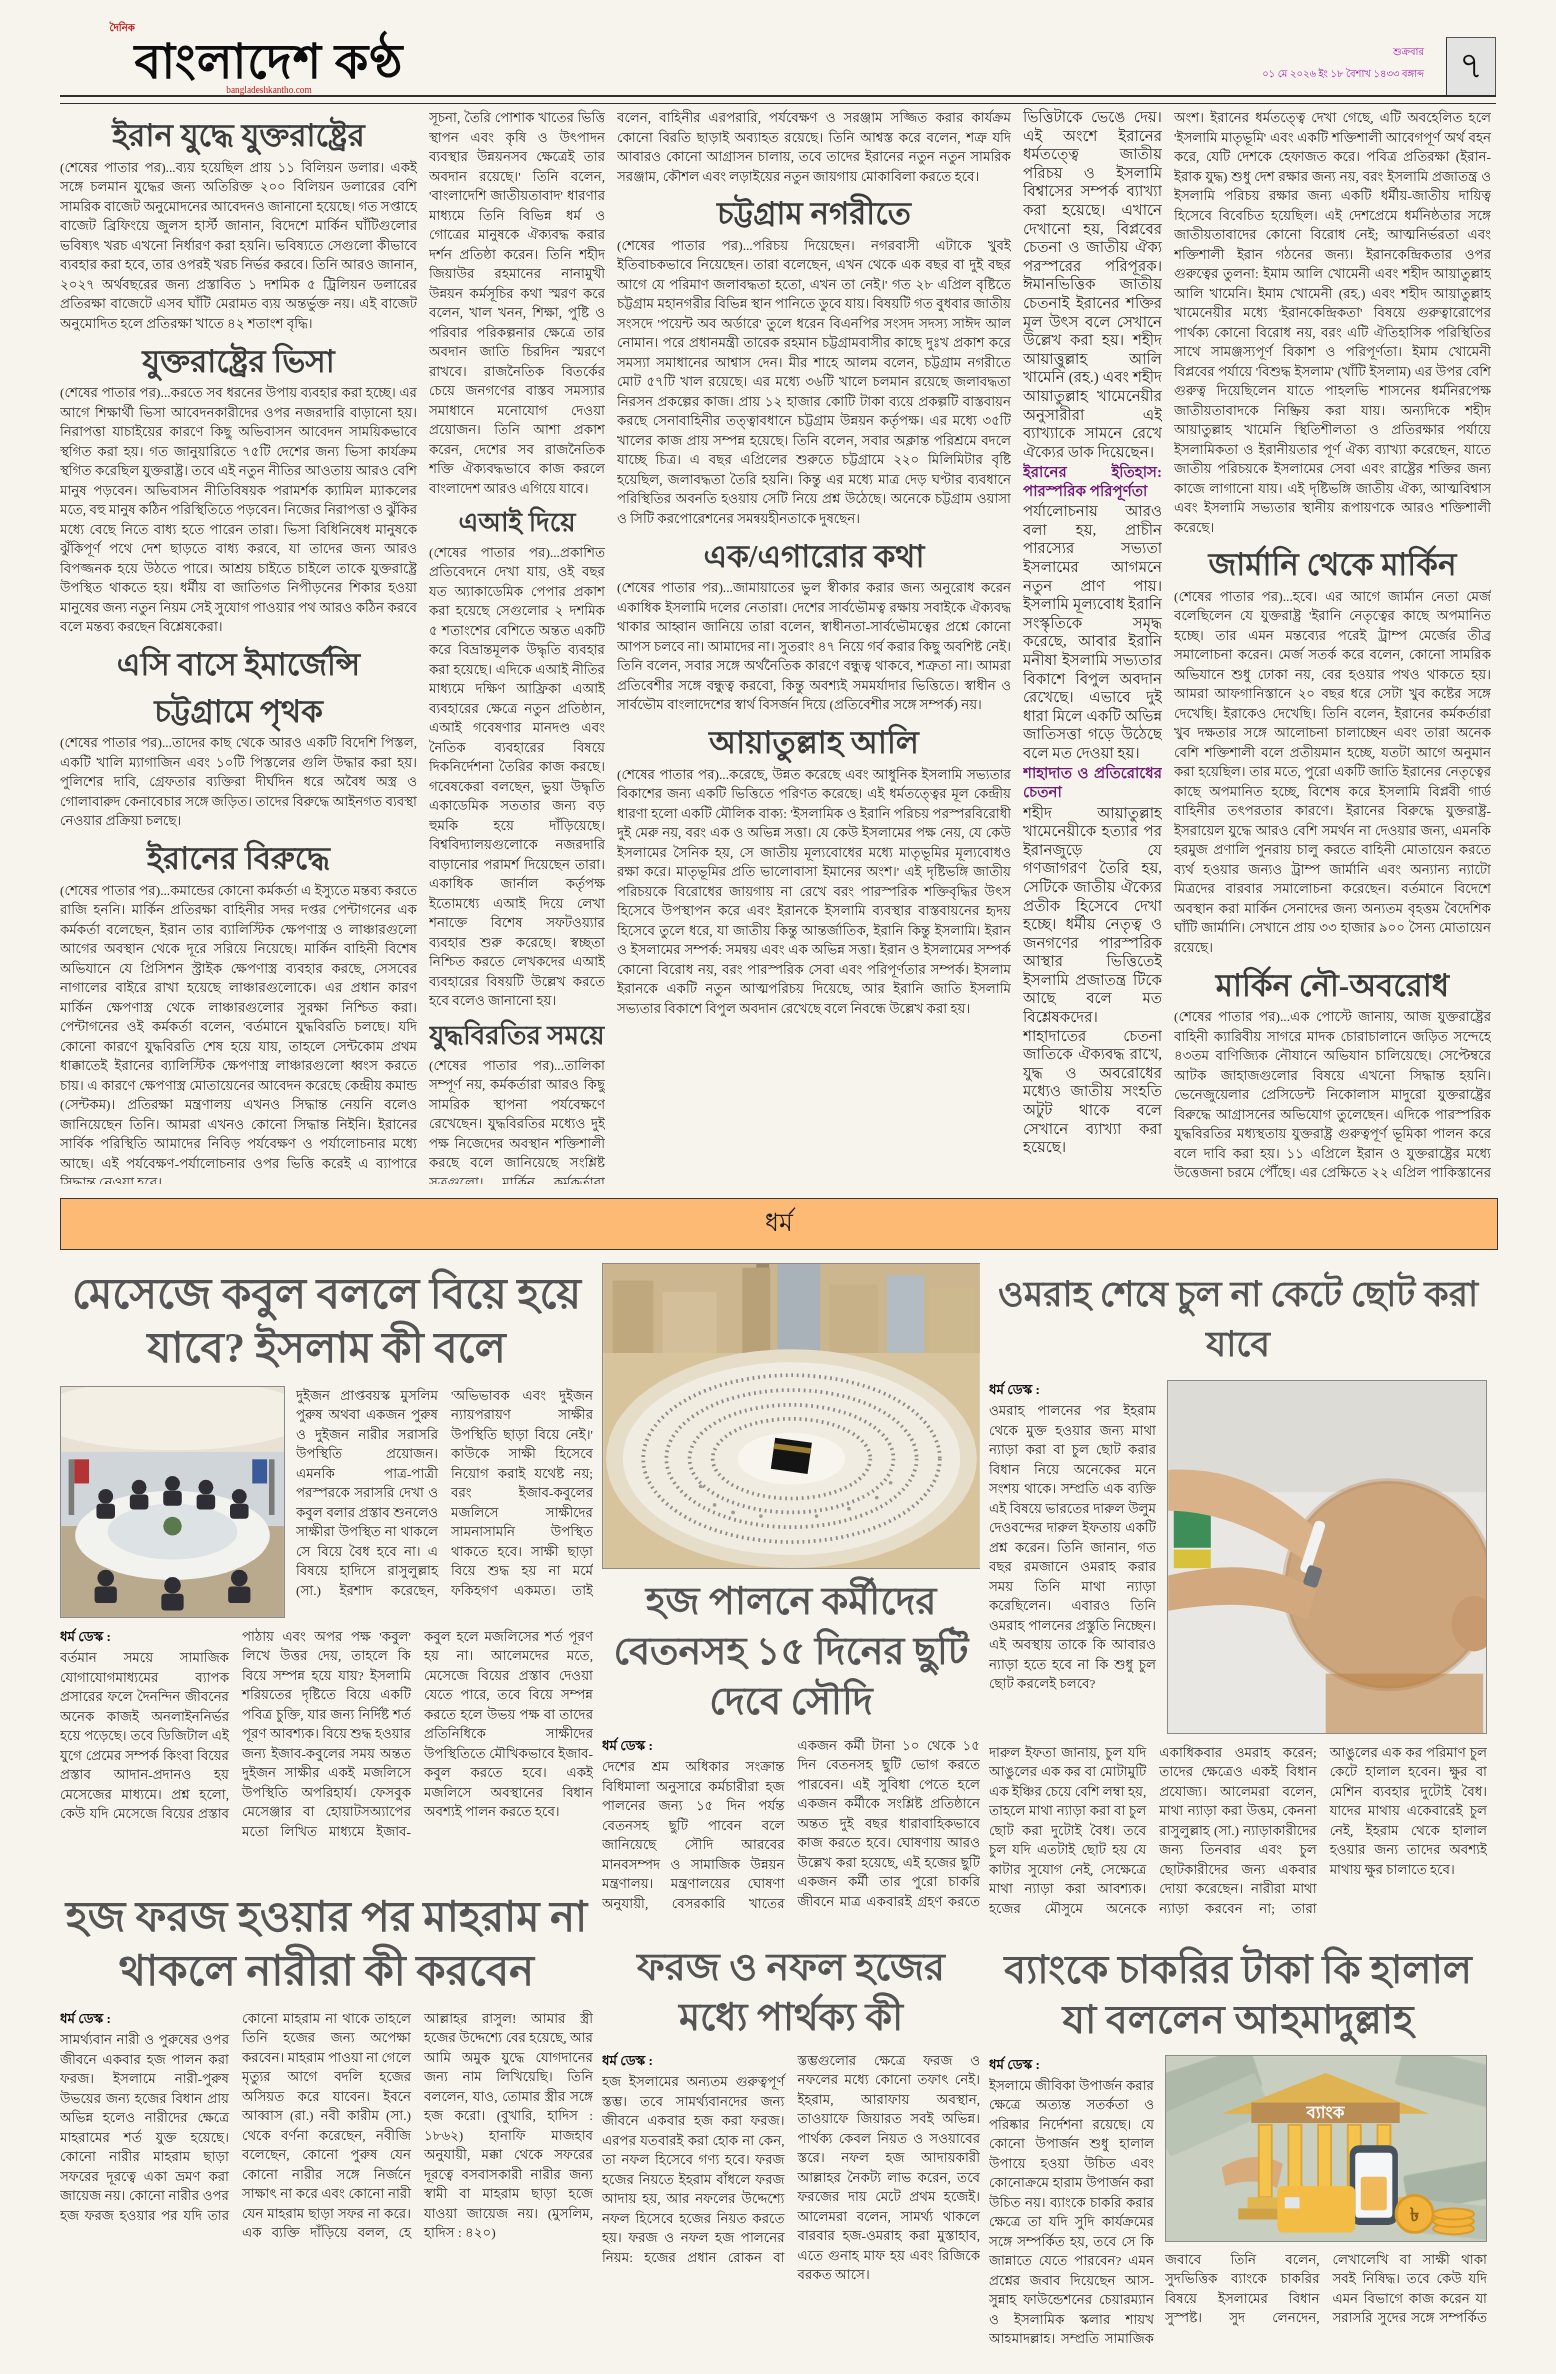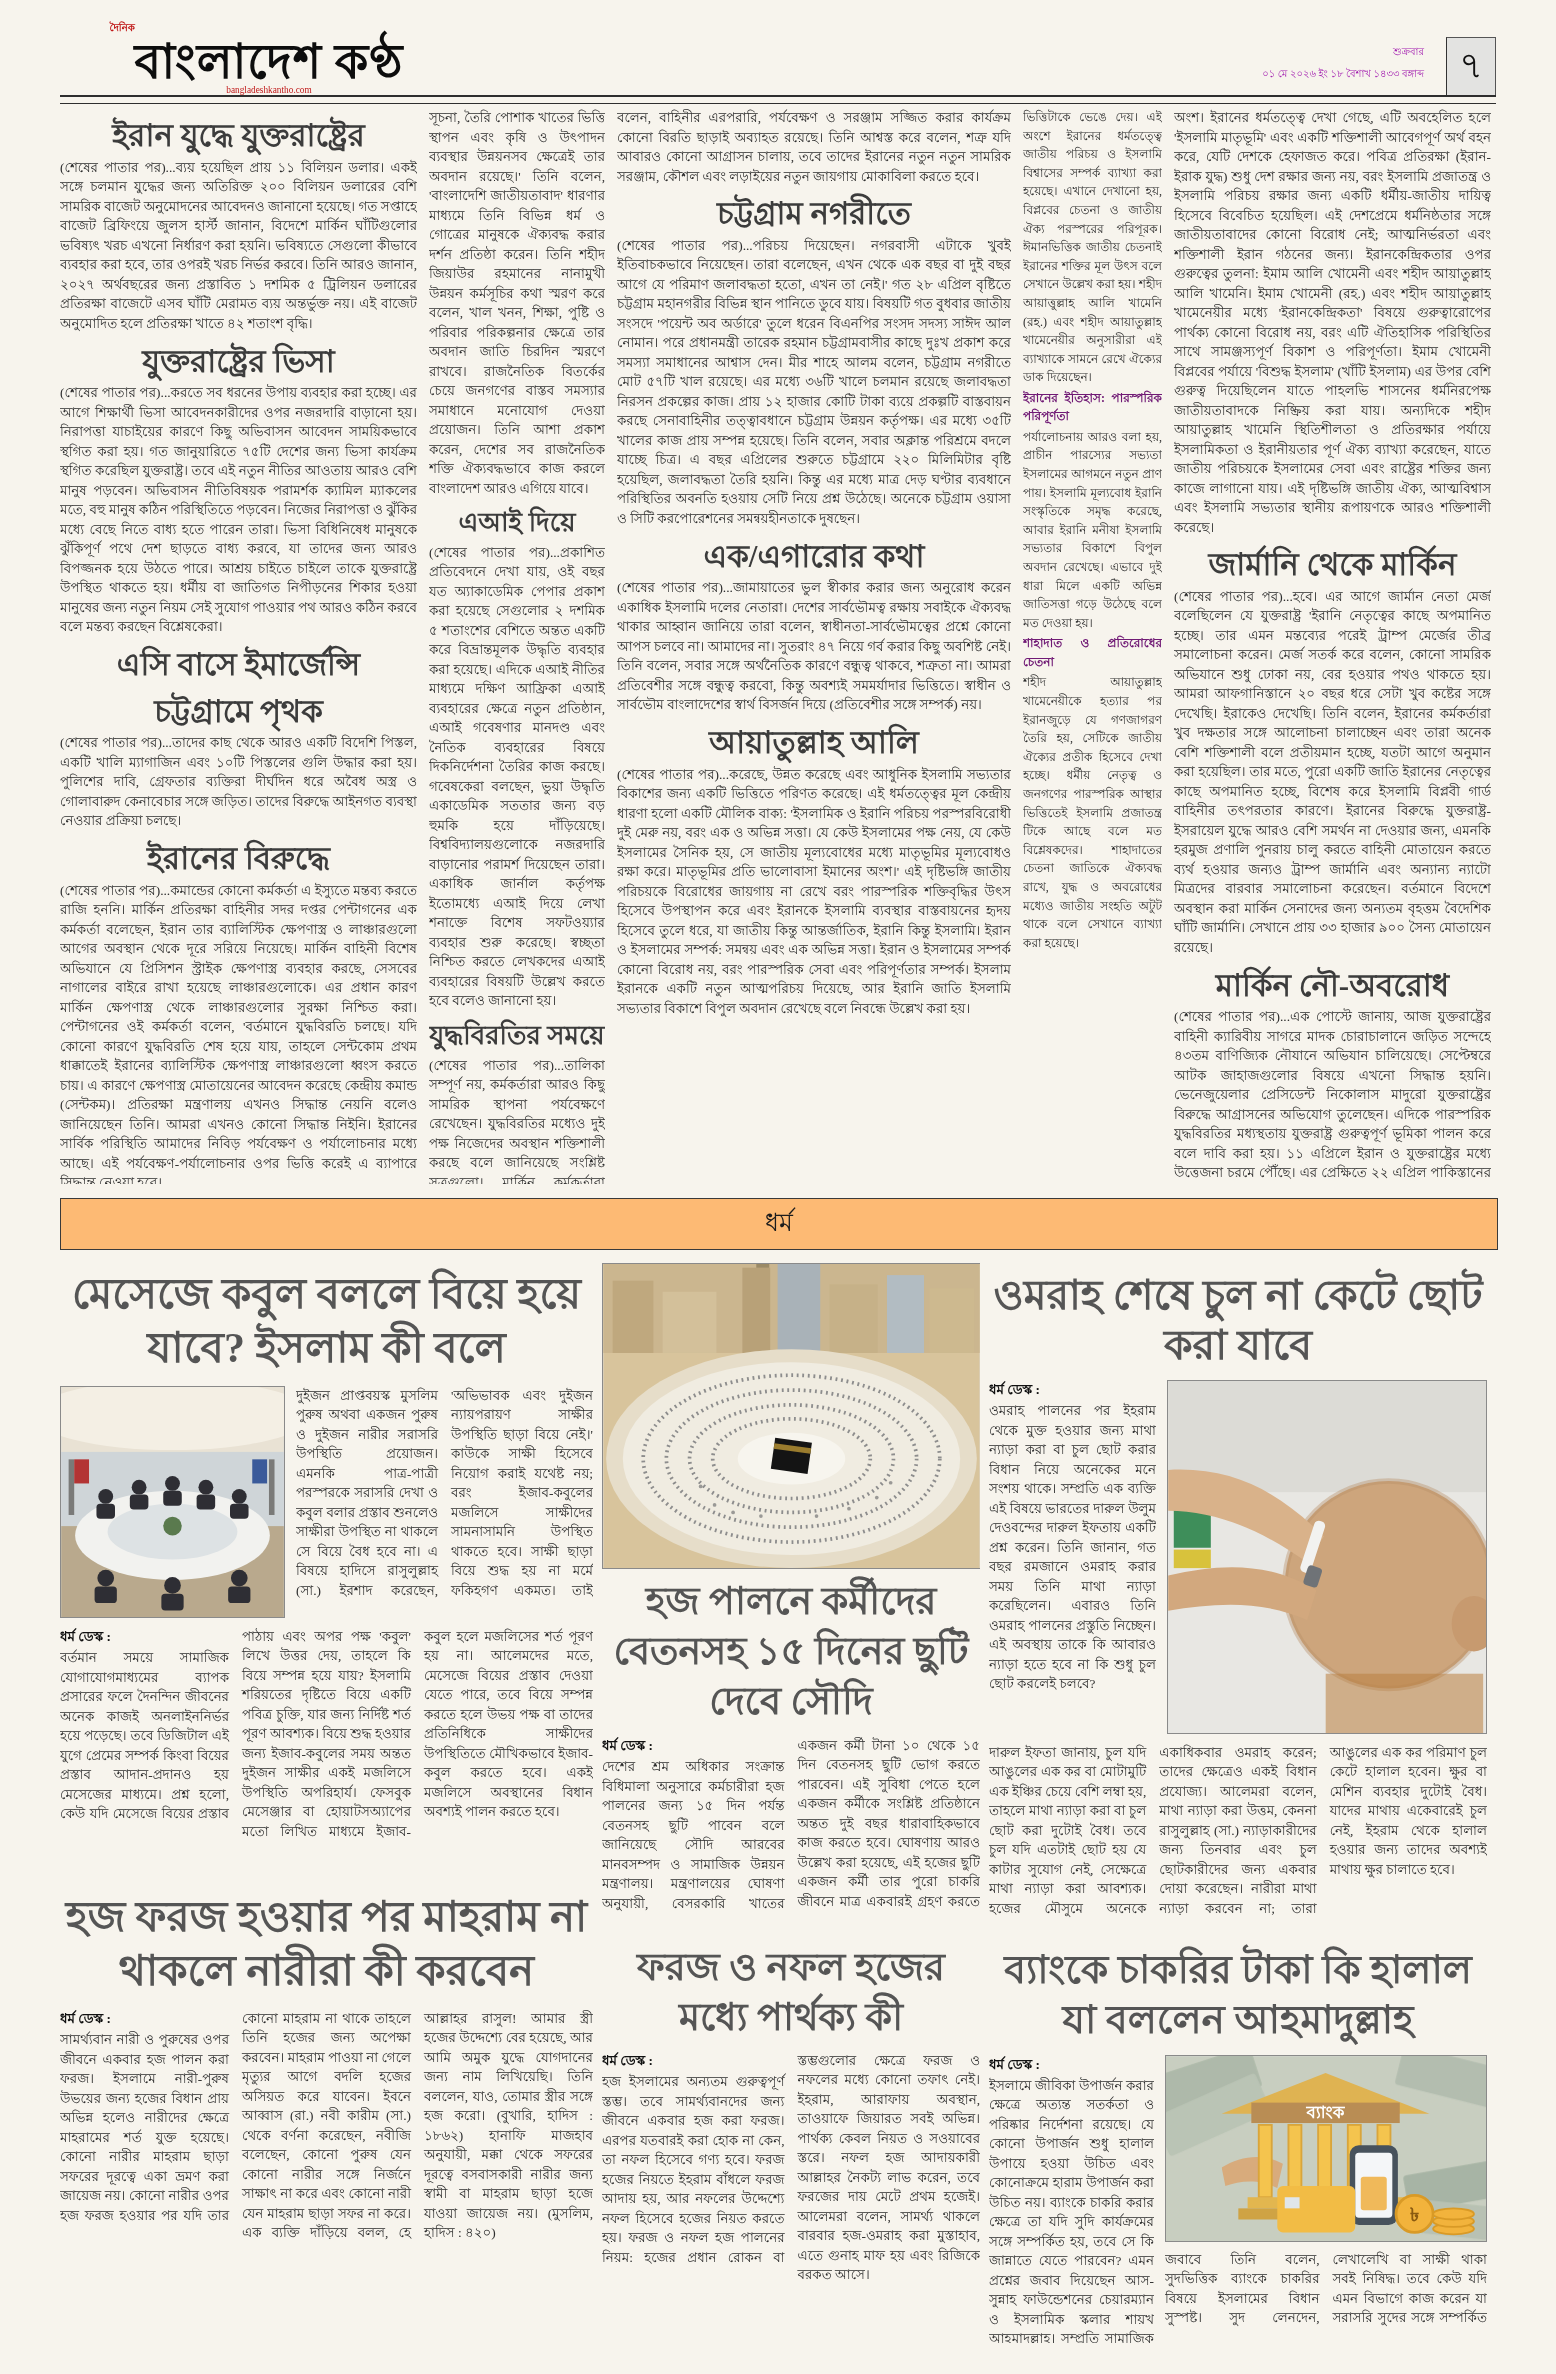--- a/index.html
+++ b/index.html
@@ -18,21 +18,21 @@
   .head-rule{position:absolute;left:60px;top:95px;width:1436px;height:5.6px;border-top:2.8px solid #2e2e2e;border-bottom:0.9px solid #2e2e2e;}
 
   
   .top-section{position:absolute;left:60px;top:108px;width:1436px;height:1076px;display:flex;gap:12px;overflow:hidden;}
   .zone{overflow:hidden;height:100%;}
   .zA{width:357px;}.zB{width:176px;}.zC{width:394px;}.zD{width:139px;}.zE{width:317px;}
   .zone h2{font-size:31px;line-height:37px;font-weight:600;color:#3c3c3c;text-align:center;margin:9.3px 0 3.7px;}
   .zB h2{font-size:26px;line-height:32px;}
   .zD .sub{font-weight:bold;color:#701a75;}
   .zone p{font-size:13.4px;line-height:19.5px;text-align:justify;color:#2d2d2d;margin:0 0 1.9px;}
-  .zD p{font-size:12px;line-height:18.6px;}
+  .zD p{font-size:15px;line-height:18.6px;}
 
   
   .section-bar{position:absolute;left:60px;top:1198px;width:1436px;height:50px;background:#fdba74;border:1.9px solid #3a3a3a;
                display:flex;align-items:center;justify-content:center;font-size:25px;color:#1c1c1c;}
 
   
   .religion{position:absolute;left:60px;top:1263px;width:1436px;height:1095px;display:flex;gap:9px;overflow:hidden;}
   .rel-col{overflow:hidden;}
   .rc-left{width:533px;}.rc-mid{width:378px;}.rc-right{width:498px;}
   .hl-xl{font-size:42px;line-height:54px;color:#555;font-weight:600;text-align:center;margin:3.7px 0 11px;}
@@ -244,21 +244,21 @@
         <span>দেশের শ্রম অধিকার সংক্রান্ত বিধিমালা অনুসারে কর্মচারীরা হজ পালনের জন্য ১৫ দিন পর্যন্ত বেতনসহ ছুটি পাবেন বলে জানিয়েছে সৌদি আরবের মানবসম্পদ ও সামাজিক উন্নয়ন মন্ত্রণালয়। মন্ত্রণালয়ের ঘোষণা অনুযায়ী, বেসরকারি খাতের একজন কর্মী টানা ১০ থেকে ১৫ দিন বেতনসহ ছুটি ভোগ করতে পারবেন। এই সুবিধা পেতে হলে একজন কর্মীকে সংশ্লিষ্ট প্রতিষ্ঠানে অন্তত দুই বছর ধারাবাহিকভাবে কাজ করতে হবে। ঘোষণায় আরও উল্লেখ করা হয়েছে, এই হজের ছুটি একজন কর্মী তার পুরো চাকরি জীবনে মাত্র একবারই গ্রহণ করতে পারবেন। পাশাপাশি, এই সুবিধার ফলে কর্মীদের ধর্মীয় অধিকার যেমন সুরক্ষিত হবে, একই সঙ্গে তাদের শ্রম অধিকারও আরও সুসংহত হবে।</span>
       </div>
       <div class="hl-lg" style="margin-top:13px;">ফরজ ও নফল হজের মধ্যে পার্থক্য কী</div>
       <div class="cols c2" style="height:327px;">
         <span class="byline">ধর্ম ডেস্ক :</span>
         <span>হজ ইসলামের অন্যতম গুরুত্বপূর্ণ স্তম্ভ। তবে সামর্থ্যবানদের জন্য জীবনে একবার হজ করা ফরজ। এরপর যতবারই করা হোক না কেন, তা নফল হিসেবে গণ্য হবে। ফরজ হজের নিয়তে ইহরাম বাঁধলে ফরজ আদায় হয়, আর নফলের উদ্দেশ্যে নফল হিসেবে হজের নিয়ত করতে হয়। ফরজ ও নফল হজ পালনের নিয়ম: হজের প্রধান রোকন বা স্তম্ভগুলোর ক্ষেত্রে ফরজ ও নফলের মধ্যে কোনো তফাৎ নেই। ইহরাম, আরাফায় অবস্থান, তাওয়াফে জিয়ারত সবই অভিন্ন। পার্থক্য কেবল নিয়ত ও সওয়াবের স্তরে। নফল হজ আদায়কারী আল্লাহর নৈকট্য লাভ করেন, তবে ফরজের দায় মেটে প্রথম হজেই। আলেমরা বলেন, সামর্থ্য থাকলে বারবার হজ-ওমরাহ করা মুস্তাহাব, এতে গুনাহ মাফ হয় এবং রিজিকে বরকত আসে।</span>
       </div>
     </div>
 
     <div class="rel-col rc-right">
-      <div class="hl-lg" style="font-size:41px;">ওমরাহ শেষে চুল না কেটে ছোট করা যাবে</div>
+      <div class="hl-lg" style="font-size:35px;">ওমরাহ শেষে চুল না কেটে ছোট করা যাবে</div>
       <div class="row" style="height:354px;">
         <div class="cols" style="width:167px;height:354px;">
           <span class="byline">ধর্ম ডেস্ক :</span>
           <span>ওমরাহ পালনের পর ইহরাম থেকে মুক্ত হওয়ার জন্য মাথা ন্যাড়া করা বা চুল ছোট করার বিধান নিয়ে অনেকের মনে সংশয় থাকে। সম্প্রতি এক ব্যক্তি এই বিষয়ে ভারতের দারুল উলুম দেওবন্দের দারুল ইফতায় একটি প্রশ্ন করেন। তিনি জানান, গত বছর রমজানে ওমরাহ করার সময় তিনি মাথা ন্যাড়া করেছিলেন। এবারও তিনি ওমরাহ পালনের প্রস্তুতি নিচ্ছেন। এই অবস্থায় তাকে কি আবারও ন্যাড়া হতে হবে না কি শুধু চুল ছোট করলেই চলবে?</span>
         </div>
         <div class="photo-frame" style="flex:1;height:352px;">
           <svg width="320" height="352" viewBox="0 0 345 380">
             <rect width="345" height="380" fill="#e8e7e3"></rect>
             <rect y="0" width="345" height="120" fill="#dcdbd6"></rect>
             <rect x="6" y="120" width="40" height="60" fill="#3e8e5a"></rect>

